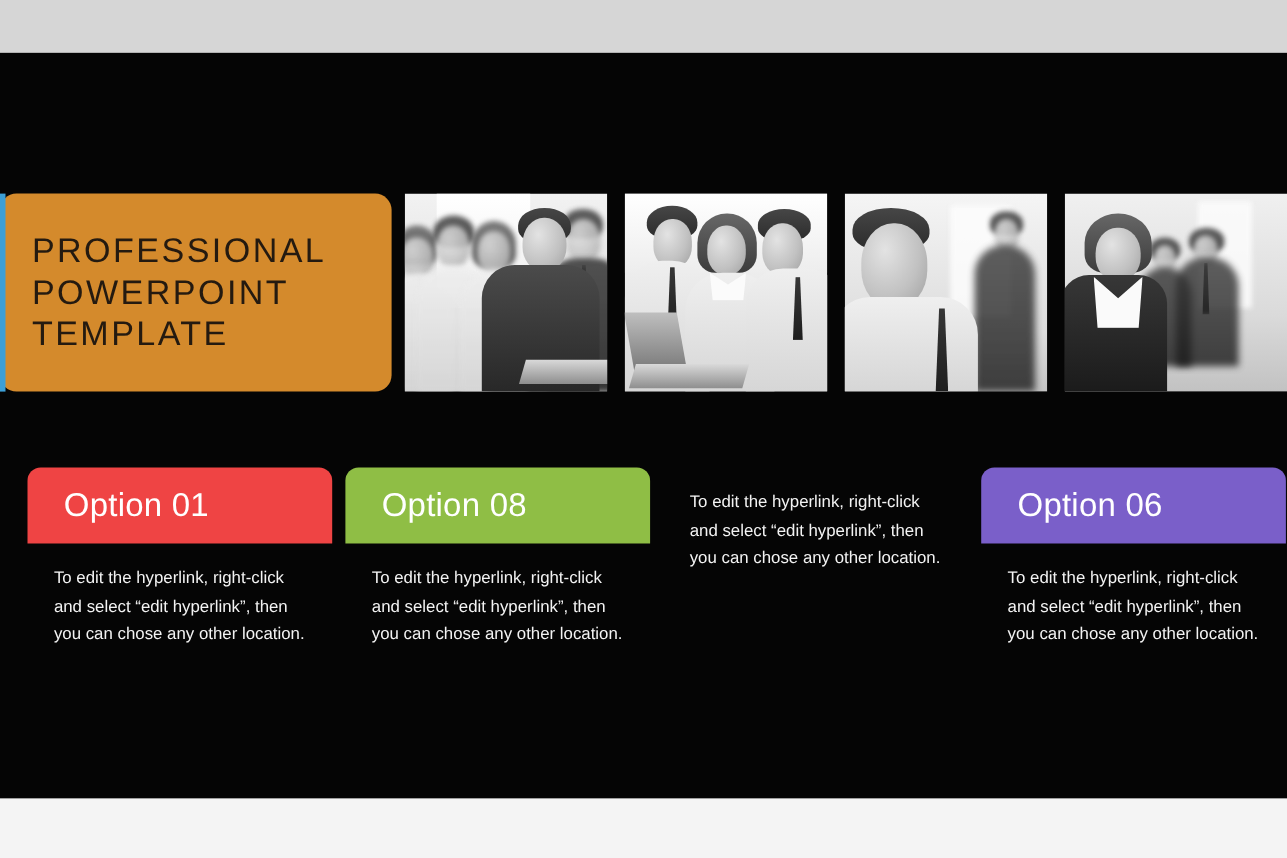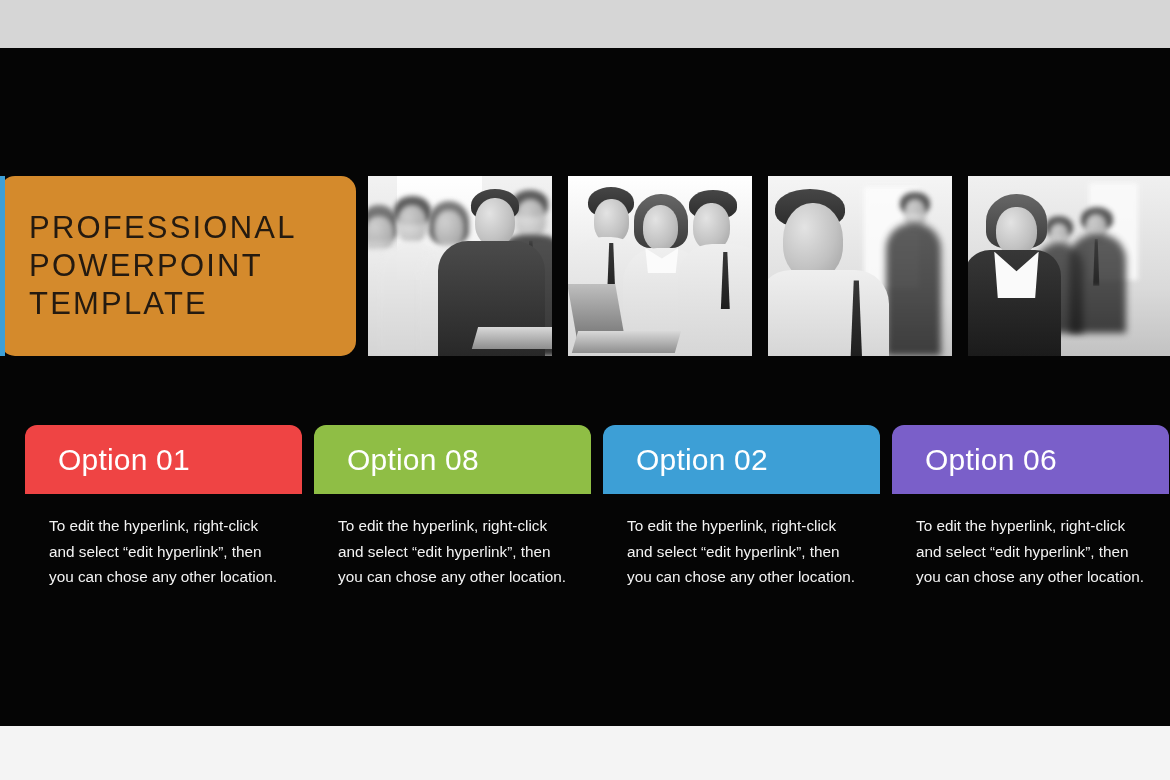--- a/index.html
+++ b/index.html
@@ -309,23 +309,20 @@
     <div class="card" style="left:314px;width:277px">
       <div class="card-header" style="background: rgb(143, 190, 69);">
         <span class="card-title">Option 08</span>
       </div>
       <div class="card-body">To edit the hyperlink, right-click
 and select “edit hyperlink”, then
 you can chose any other location.</div>
     </div>
 
     <div class="card" style="left:603px;width:277px">
-      <div class="card-header" style="background: rgb(61, 159, 214);">
-        <span class="card-title">Option 02</span>
-      </div>
       <div class="card-body">To edit the hyperlink, right-click
 and select “edit hyperlink”, then
 you can chose any other location.</div>
     </div>
 
     <div class="card" style="left:892px;width:277px">
       <div class="card-header" style="background: rgb(122, 95, 201);">
         <span class="card-title">Option 06</span>
       </div>
       <div class="card-body">To edit the hyperlink, right-click

